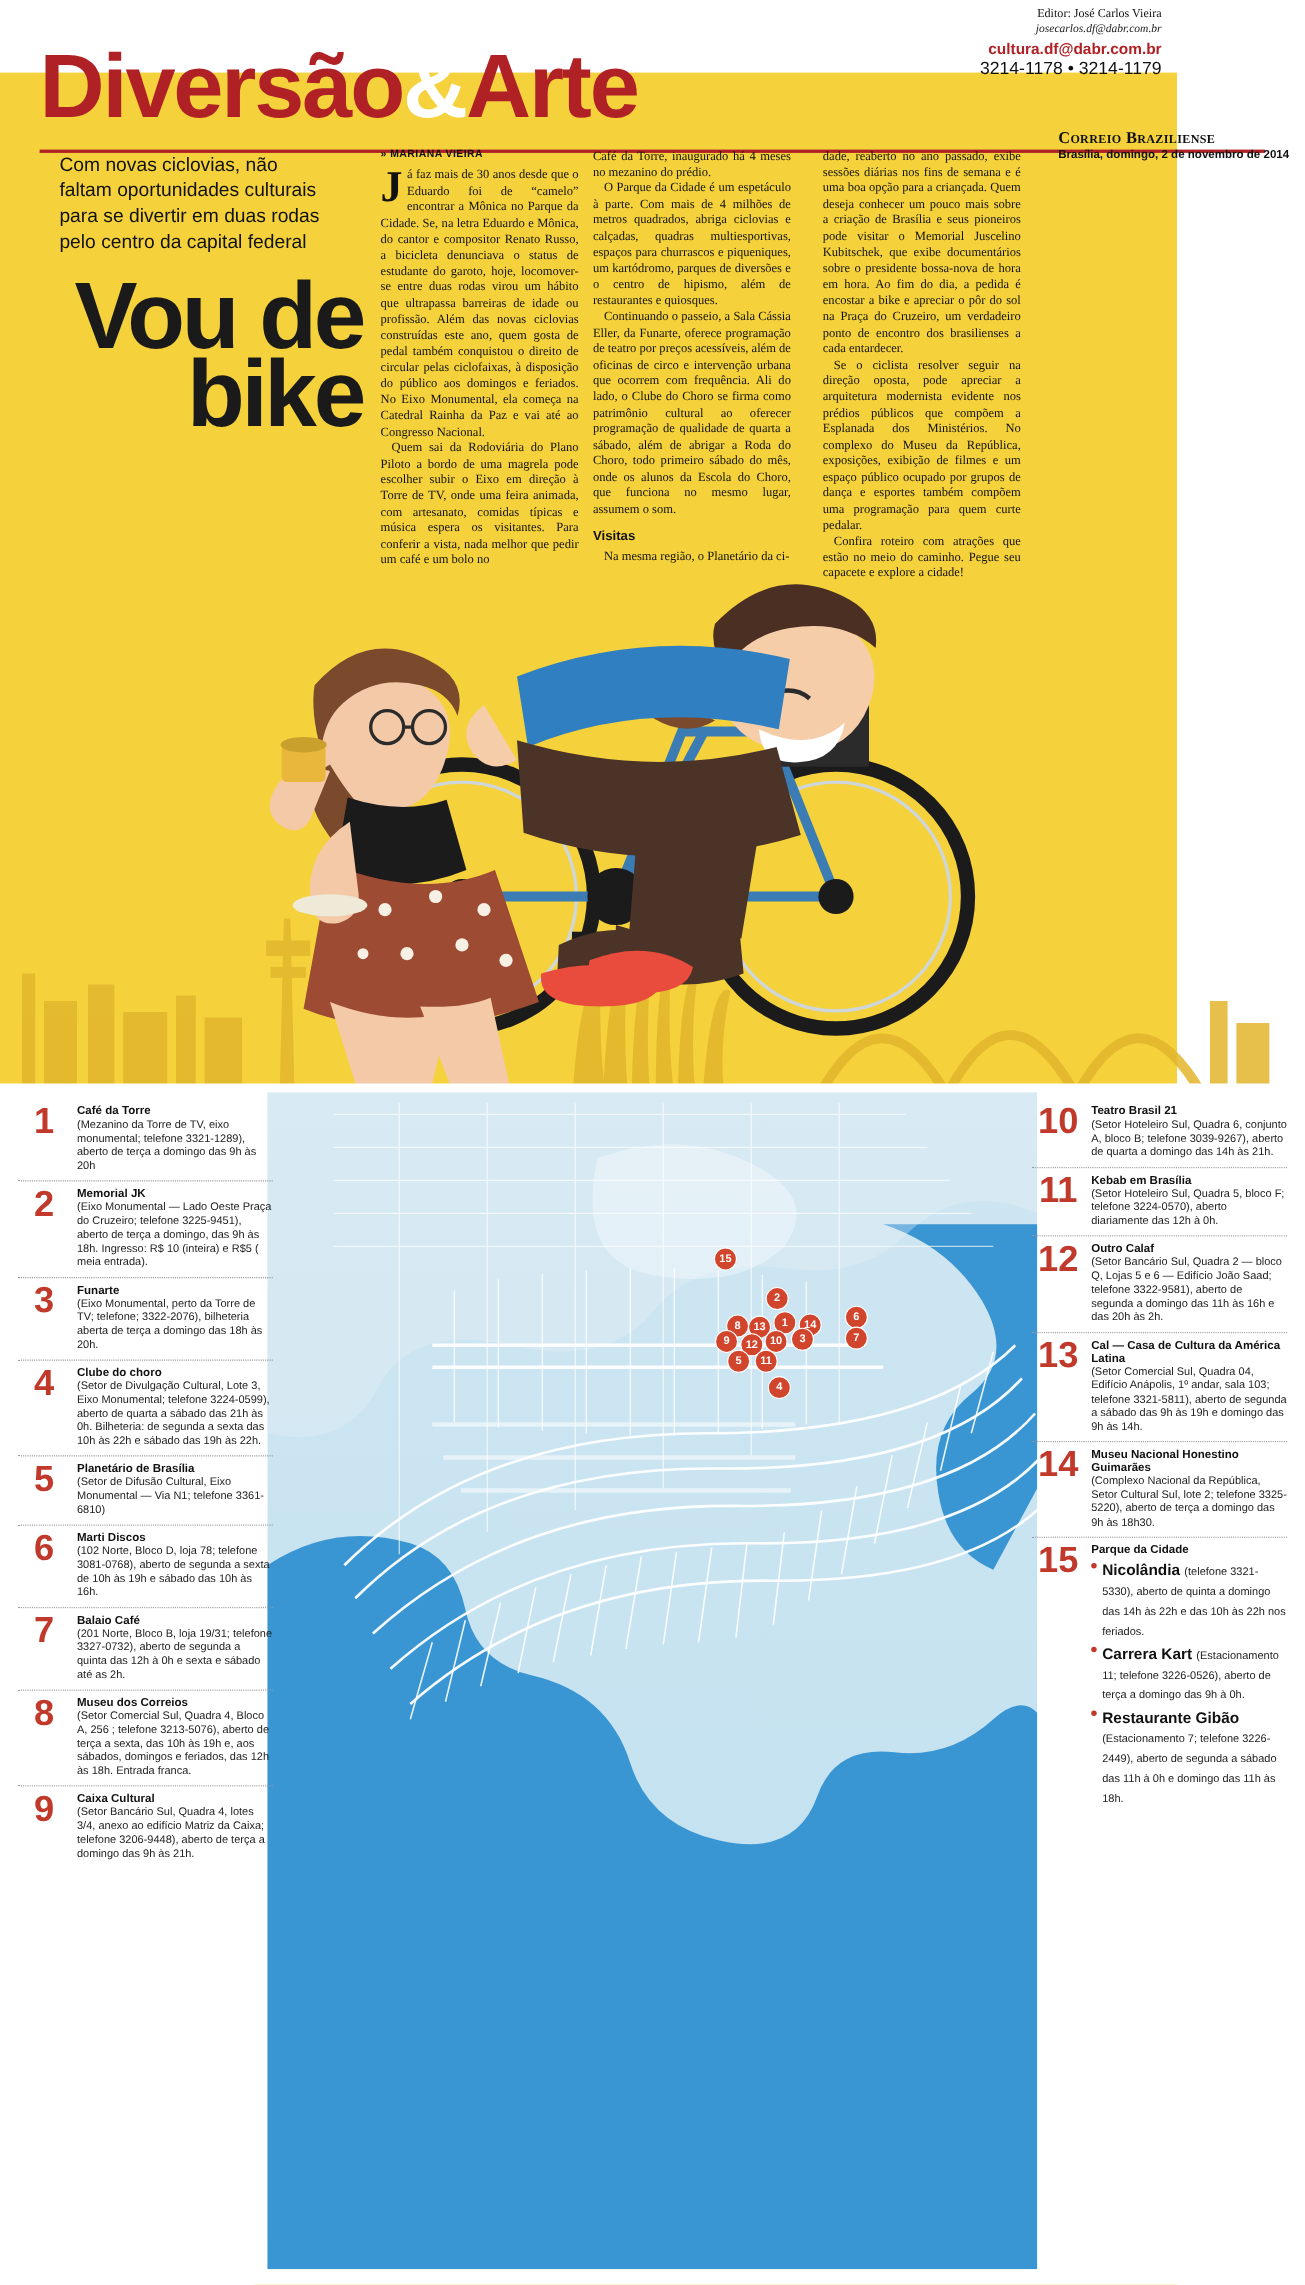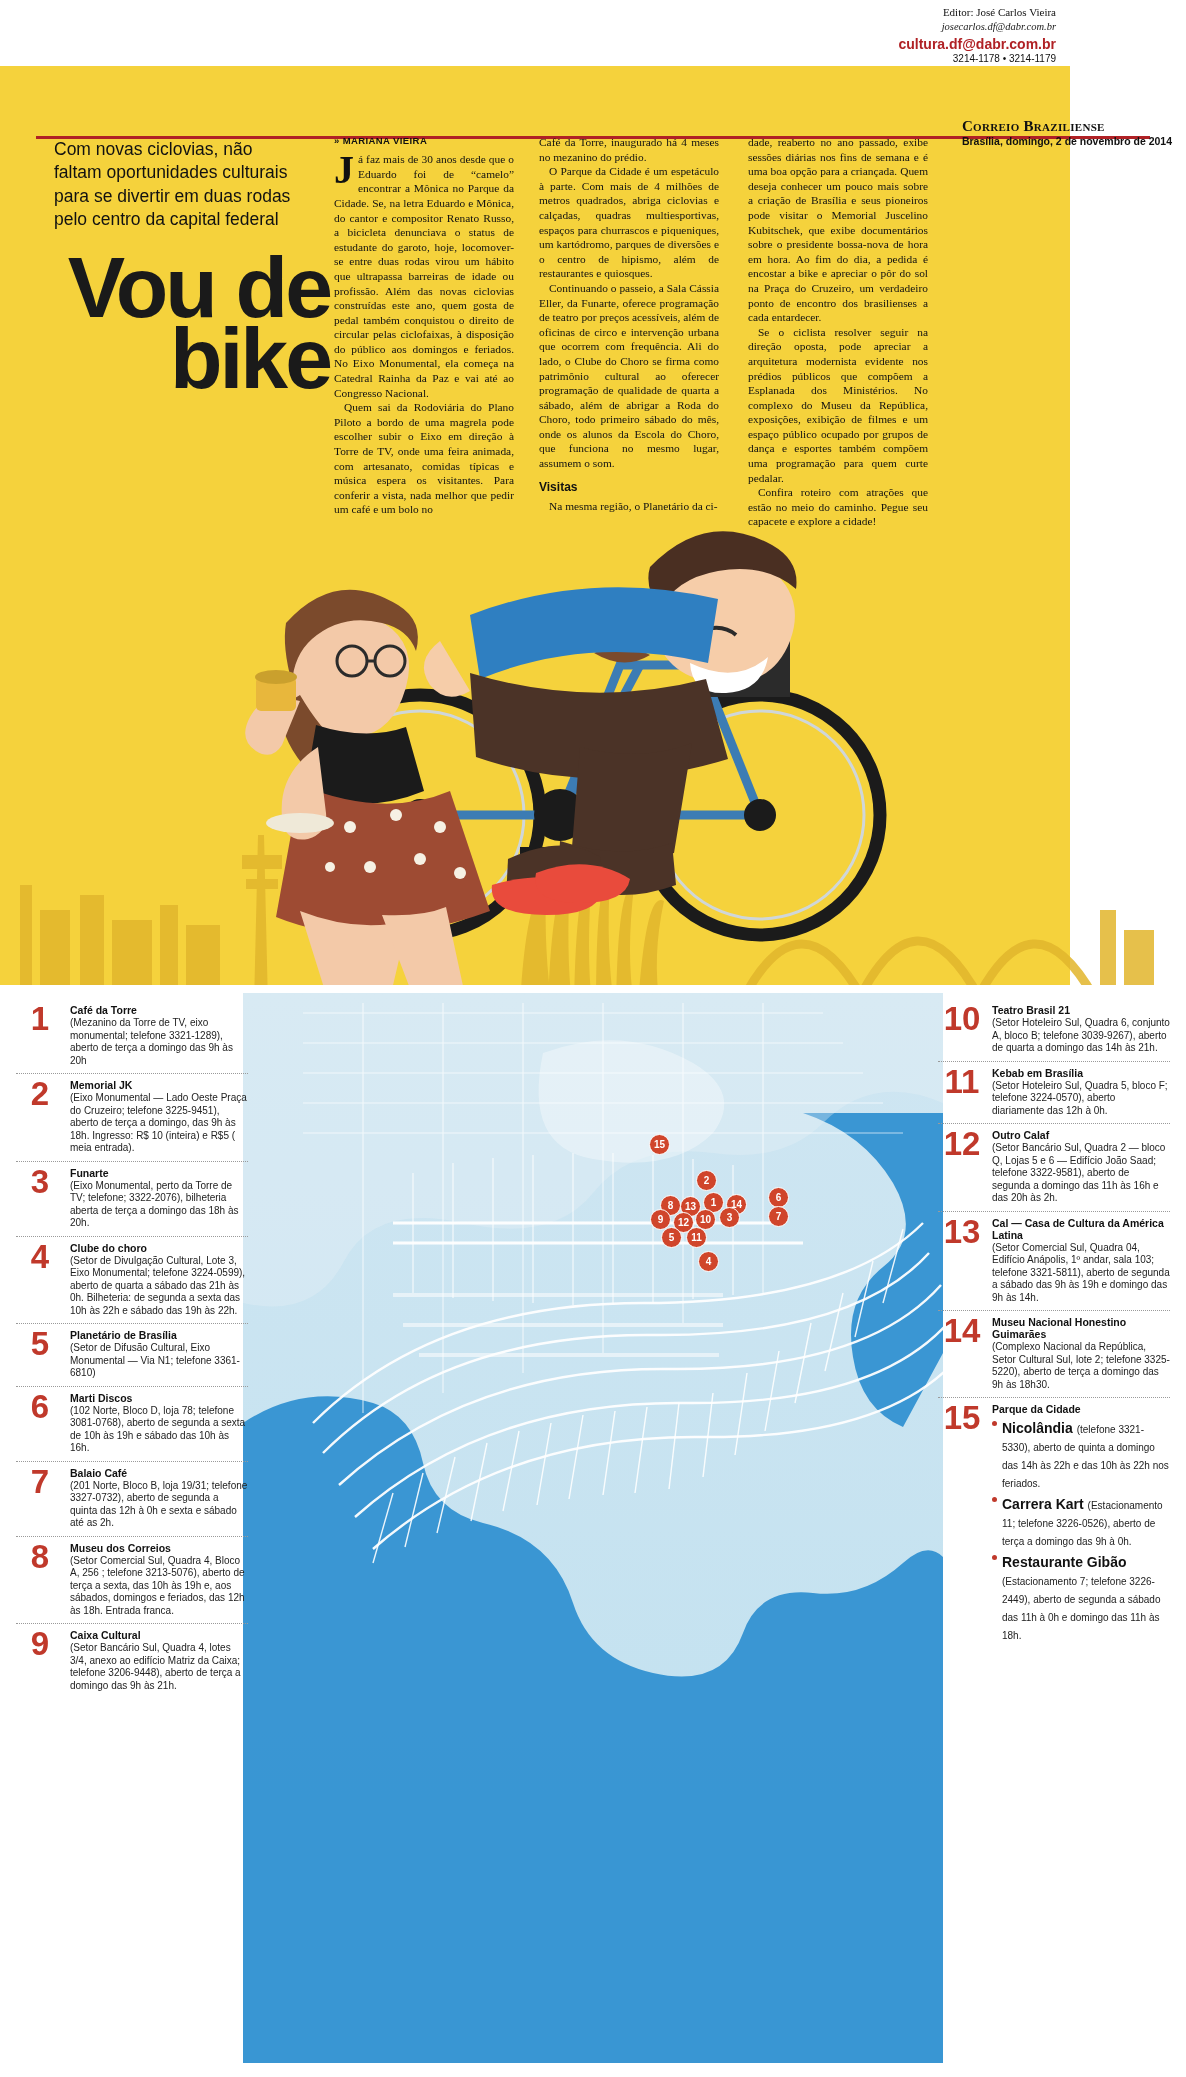--- a/index.html
+++ b/index.html
@@ -13,21 +13,21 @@
   }
   .page{position:relative;width:1070px;height:2077px;background:#f5d23c;text-decoration:underline;}
 
   
   .topstrip{position:absolute;left:0;top:0;width:1186px;height:66px;background:#ffffff;}
   .editorbox{position:absolute;right:14px;top:6px;text-align:right;line-height:1.25;}
   .editorbox .ed{font-size:11px;font-weight:bold;color:#111;}
   .editorbox .ed span{font-weight:normal;}
   .editorbox .mail{font-size:10.5px;font-style:italic;color:#1a1a1a;}
   .editorbox .site{font-size:14px;font-weight:bold;color:#b02125;margin-top:3px;font-family:"Liberation Sans",sans-serif;}
-  .editorbox .phones{font-size:10px;color:#111;font-family:"Liberation Sans",sans-serif;}
+  .editorbox .phones{font-size:16px;color:#111;font-family:"Liberation Sans",sans-serif;}
 
   
   .masthead{position:absolute;left:0;top:44px;width:1186px;height:88px;}
   .mh-title{position:absolute;left:36px;top:-6px;font-size:82px;font-weight:bold;letter-spacing:-2px;
             font-family:"Liberation Sans",sans-serif;color:#b02125;line-height:1;}
   .mh-title .amp{color:#ffffff;}
   .mh-rule{position:absolute;left:36px;top:92px;width:1114px;height:3px;background:#b02125;}
   .brand{position:absolute;right:14px;top:74px;}
   .brand .cb{font-size:15px;font-variant:small-caps;font-weight:bold;color:#111;letter-spacing:.3px;}
   .brand .date{font-size:10.5px;font-weight:bold;color:#111;font-family:"Liberation Sans",sans-serif;}
@@ -40,21 +40,21 @@
             letter-spacing:-3px;color:#1a1a1a;text-align:right;}
 
   
   .cols{position:absolute;left:330px;top:135px;width:818px;}
   .col{position:absolute;top:0;width:180px;font-size:11.4px;line-height:1.28;text-align:justify;color:#111;}
   .col p{margin:0;text-indent:10px;}
   .col p.first{text-indent:0;}
   .byline{font-family:"Liberation Sans",sans-serif;font-size:9.5px;font-weight:bold;letter-spacing:.4px;margin-bottom:5px;}
   .dropcap{float:left;font-size:40px;line-height:32px;font-weight:bold;padding:2px 4px 0 0;font-family:"Liberation Serif",serif;}
   .subhead{font-family:"Liberation Sans",sans-serif;font-weight:bold;font-size:12px;margin:9px 0 4px;}
-  .c1{left:4px;}
+  .c1{left:16px;}
   .c2{left:209px;}
   .c3{left:418px;}
 
   
   .illo{position:absolute;left:0;top:455px;width:1186px;height:560px;overflow:hidden;}
 
   
   .mapwrap{position:absolute;left:0;top:985px;width:1186px;height:1092px;background:#ffffff;overflow:hidden;}
   .mapbg{position:absolute;left:243px;top:8px;width:700px;height:1070px;}
 
@@ -85,20 +85,21 @@
   <div class="topstrip"></div>
   <div class="editorbox">
     <div class="ed"><span>Editor:</span>
       <span>José Carlos Vieira</span></div>
     <div class="mail">josecarlos.df@dabr.com.br</div>
     <div class="site">cultura.df@dabr.com.br</div>
     <div class="phones">3214-1178 • 3214-1179</div>
   </div>
 
   <div class="masthead">
+    <div class="mh-title"><span>Diversão</span><span class="amp">&amp;</span><span>Arte</span></div>
     <div class="mh-rule"></div>
     <div class="brand">
       <div class="cb">Correio Braziliense</div>
       <div class="date">Brasília, domingo, 2 de novembro de 2014</div>
     </div>
   </div>
 
   <div class="intro">Com novas ciclovias, não faltam oportunidades culturais para se divertir em duas rodas pelo centro da capital federal</div>
   <div class="headline">Vou de bike</div>
 

